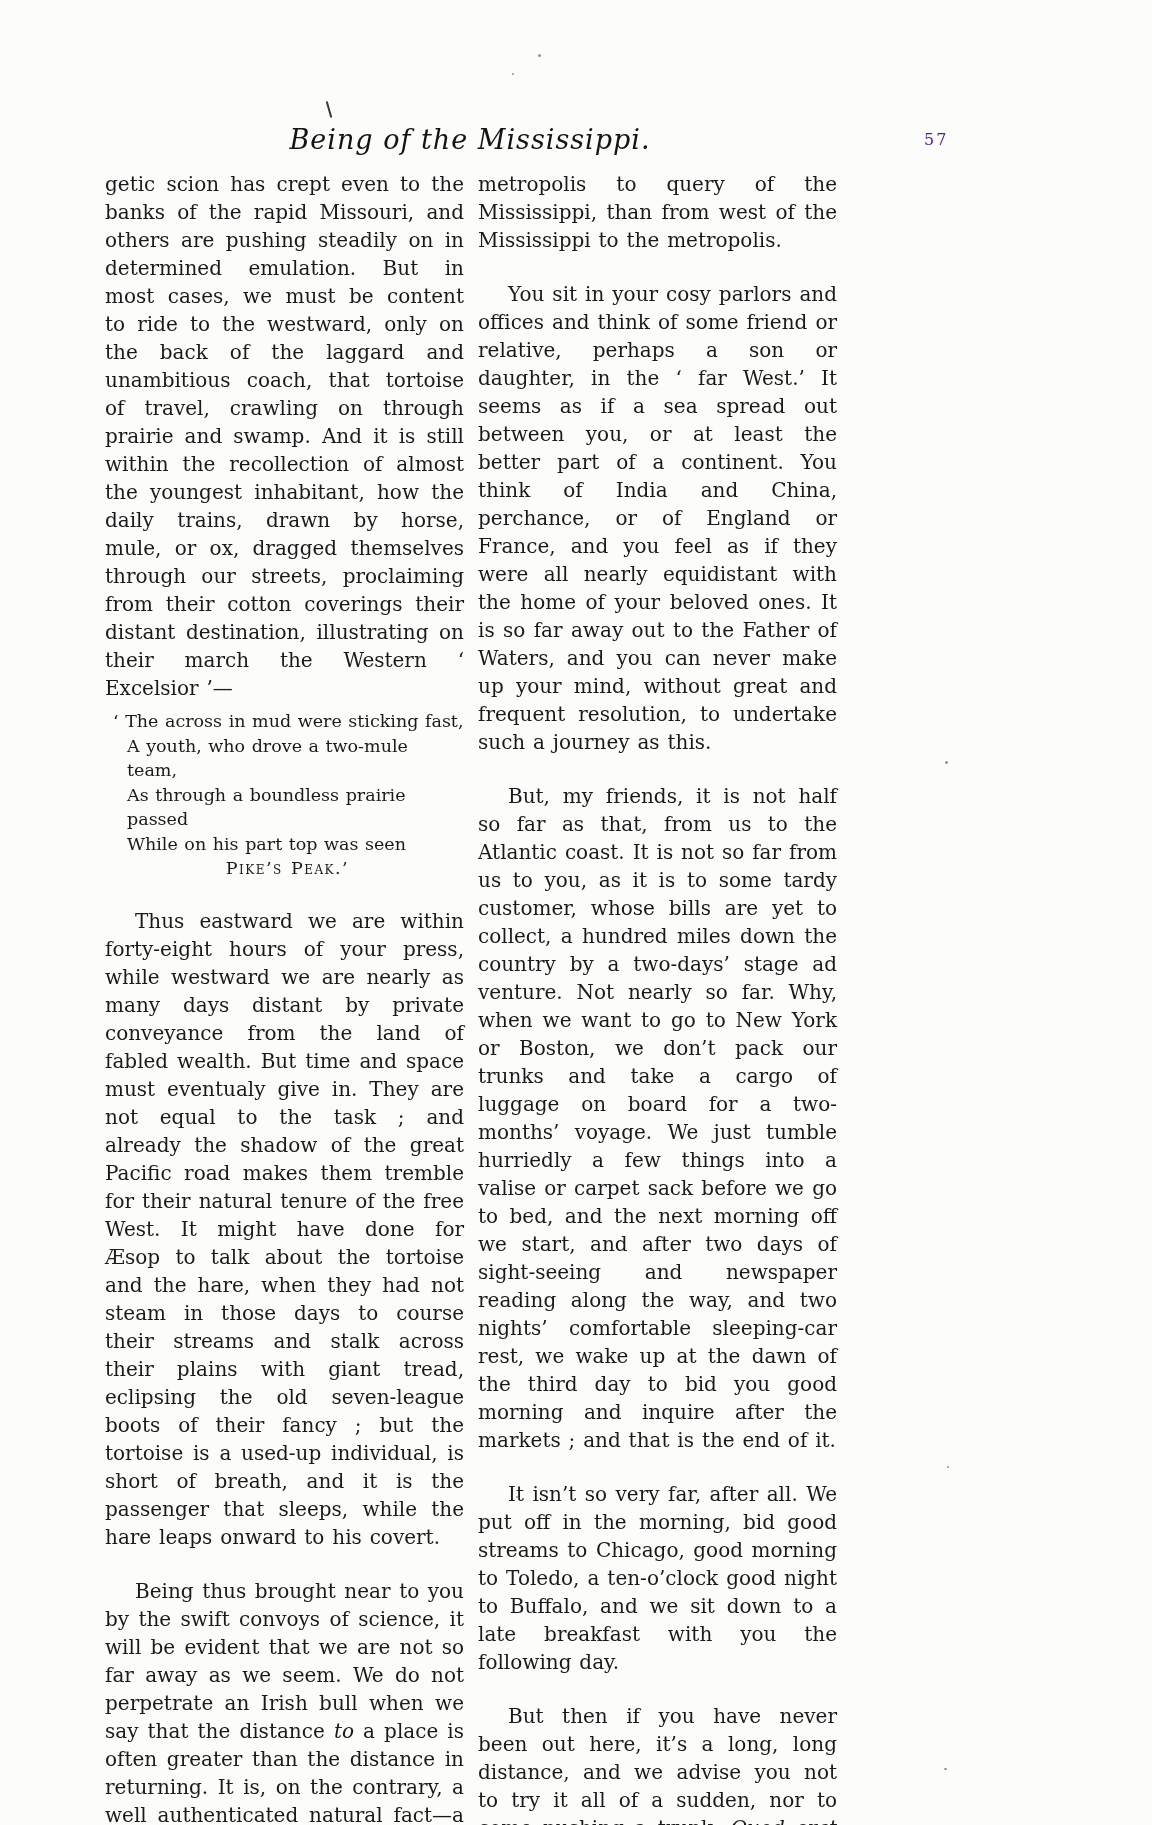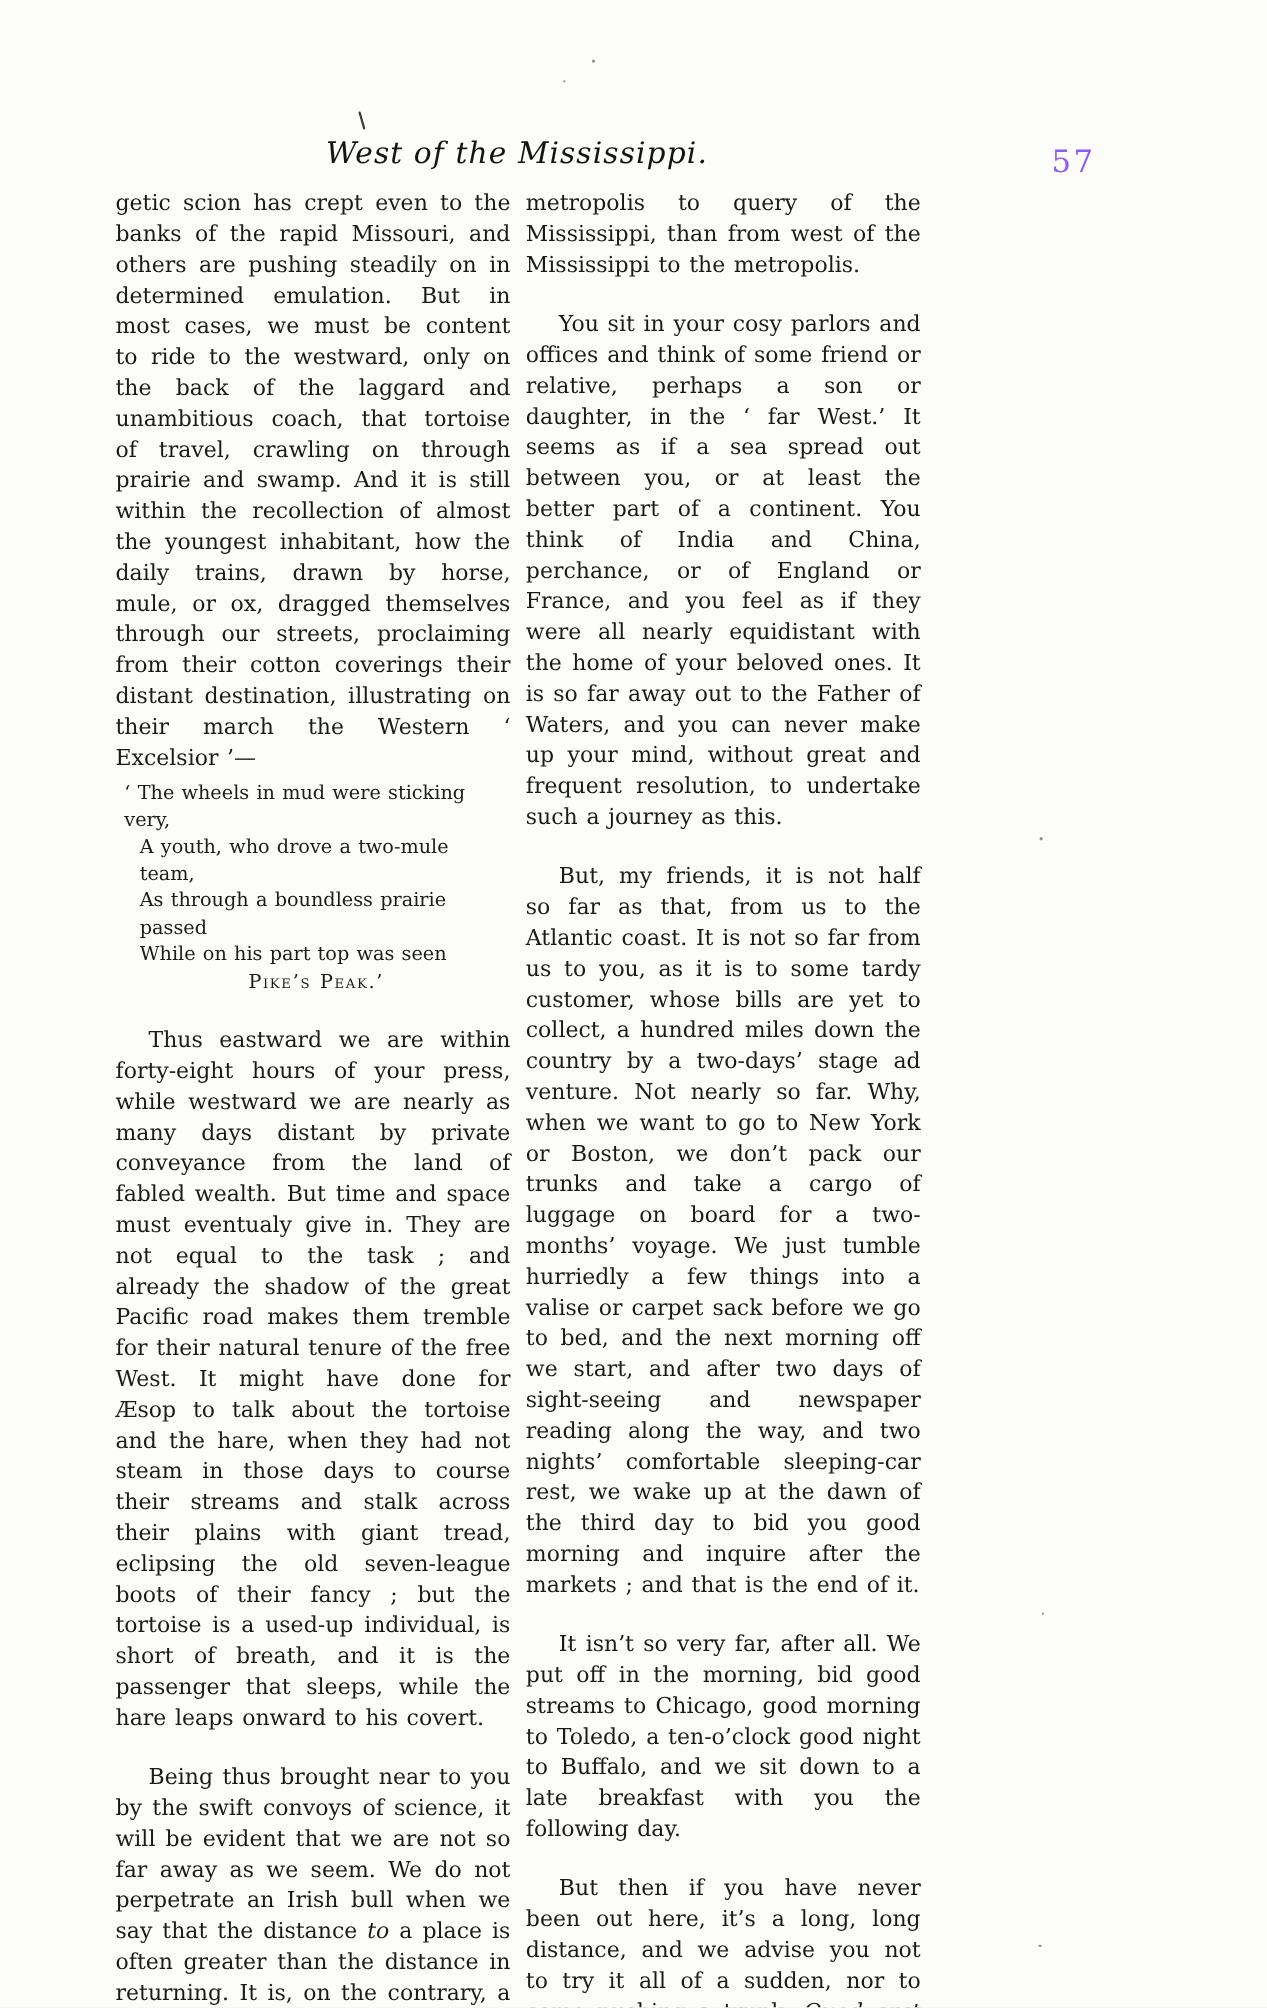--- a/index.html
+++ b/index.html
@@ -24,24 +24,24 @@
     width: 730px;
     text-align: center;
     font-style: italic;
     font-size: 27px;
     letter-spacing: 1px;
     color: #141414;
   }
   .page-number {
     position: absolute;
     top: 130px;
-    left: 956px;
-    font-size: 28px;
+    left: 924px;
+    font-size: 16px;
     letter-spacing: 2px;
-    color: #8b5cf6;
+    color: #4c1d95;
   }
   .columns {
     position: absolute;
     top: 170px;
     left: 105px;
     width: 732px;
     display: flex;
     gap: 14px;
   }
   .col {
@@ -93,31 +93,31 @@
   .artifact.dot {
     border-radius: 50%;
     opacity: 0.55;
   }
 </style>
 </head>
 <body>
 
 <div class="page">
 
-  <div class="running-title">West of the Mississippi.</div>
+  <div class="running-title">Being of the Mississippi.</div>
 
   <div class="page-number">57</div>
 
   <div class="columns">
 
     <div class="col">
       <p>getic scion has crept even to the banks of the rapid Missouri, and others are pushing steadily on in determined emulation. But in most cases, we must be content to ride to the westward, only on the back of the laggard and unambitious coach, that tortoise of travel, crawling on through prairie and swamp. And it is still within the recollection of almost the youngest inhabitant, how the daily trains, drawn by horse, mule, or ox, dragged themselves through our streets, proclaiming from their cotton coverings their distant destination, illustrating on their march the Western ‘ Excelsior ’—</p>
 
       <div class="poem">
-        <div class="poem-line first">‘ The wheels in mud were sticking very,</div>
+        <div class="poem-line first">‘ The across in mud were sticking fast,</div>
         <div class="poem-line">A youth, who drove a two-mule team,</div>
         <div class="poem-line">As through a boundless prairie passed</div>
         <div class="poem-line">While on his part top was seen</div>
         <div class="poem-attribution">Pike’s Peak.’</div>
       </div>
 
       <p class="indent">Thus eastward we are within forty-eight hours of your press, while westward we are nearly as many days distant by private conveyance from the land of fabled wealth. But time and space must eventualy give in. They are not equal to the task ; and already the shadow of the great Pacific road makes them tremble for their natural tenure of the free West. It might have done for Æsop to talk about the tortoise and the hare, when they had not steam in those days to course their streams and stalk across their plains with giant tread, eclipsing the old seven-league boots of their fancy ; but the tortoise is a used-up individual, is short of breath, and it is the passenger that sleeps, while the hare leaps onward to his covert.</p>
 
       <p class="indent"><span>Being thus brought near to you by the swift convoys of science, it will be evident that we are not so far away as we seem. We do not perpetrate an Irish bull when we say that the distance </span><span class="italic">to</span><span> a place is often greater than the distance in returning. It is, on the contrary, a well authenticated natural fact—a phenomenon, if you please. And by way of illustration we may aver that it is a great deal farther from your</span></p>
     </div>

